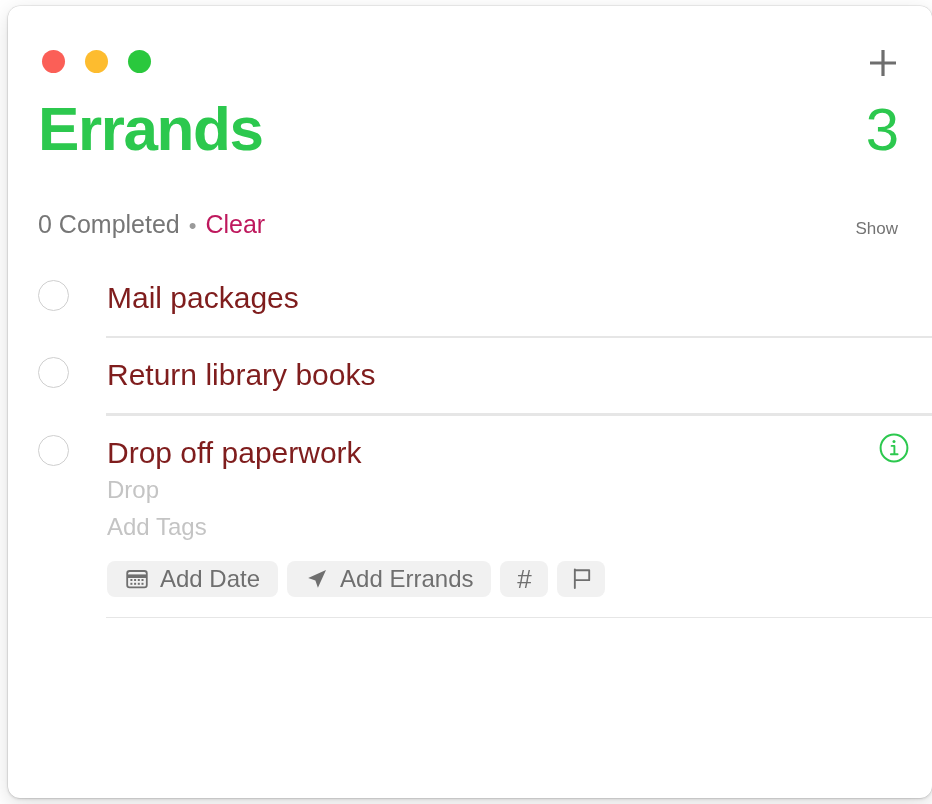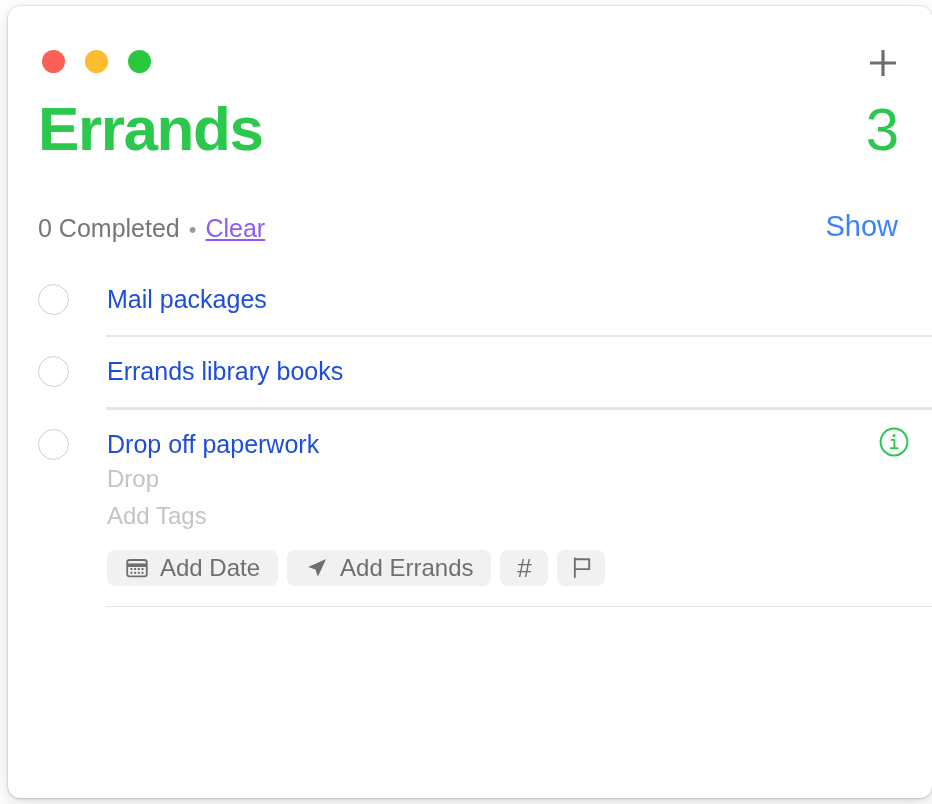--- a/index.html
+++ b/index.html
@@ -112,22 +112,22 @@
 
   .sub-left {
     display: flex;
     align-items: baseline;
     gap: 9px;
     font-size: 25px;
   }
 
   .completed-label { color: #767676; }
   .dot-sep { color: #9a9a9a; font-size: 22px; }
-  .clear-link { color: #8b5cf6; cursor: default; text-decoration: underline; }
-  .show-link  { color: #3b82f6; font-size: 29px; cursor: default; }
+  .clear-link { color: #be185d; cursor: default; }
+  .show-link  { color: #737373; font-size: 17px; cursor: default; }
 
   
   .list { position: relative; }
 
   .row {
     position: relative;
     display: flex;
     align-items: flex-start;
     min-height: 70px;
     padding-left: 30px;
@@ -151,22 +151,22 @@
     padding-right: 34px;
   }
 
   .divider {
     height: 1.5px;
     background: #e6e6e6;
     margin-left: 98px;
   }
 
   .task-title {
-    font-size: 25px;
-    color: #1d4ed8;
+    font-size: 30px;
+    color: #7f1d1d;
     line-height: 1;
     padding-top: 22px;
     padding-bottom: 23px;
   }
 
   .row.expanded .task-title { padding-bottom: 10px; }
 
   .placeholder-line {
     font-size: 24px;
     color: #c4c4c4;
@@ -261,21 +261,21 @@
         <span class="checkbox"></span>
         <div class="row-body">
           <div class="task-title">Mail packages</div>
         </div>
       </div>
       <div class="divider"></div>
 
       <div class="row">
         <span class="checkbox"></span>
         <div class="row-body">
-          <div class="task-title">Errands library books</div>
+          <div class="task-title">Return library books</div>
         </div>
       </div>
       <div class="divider"></div>
 
       <div class="divider"></div>
 
       <div class="row expanded">
         <span class="checkbox"></span>
         <div class="row-body">
           <div class="task-title">Drop off paperwork</div>

